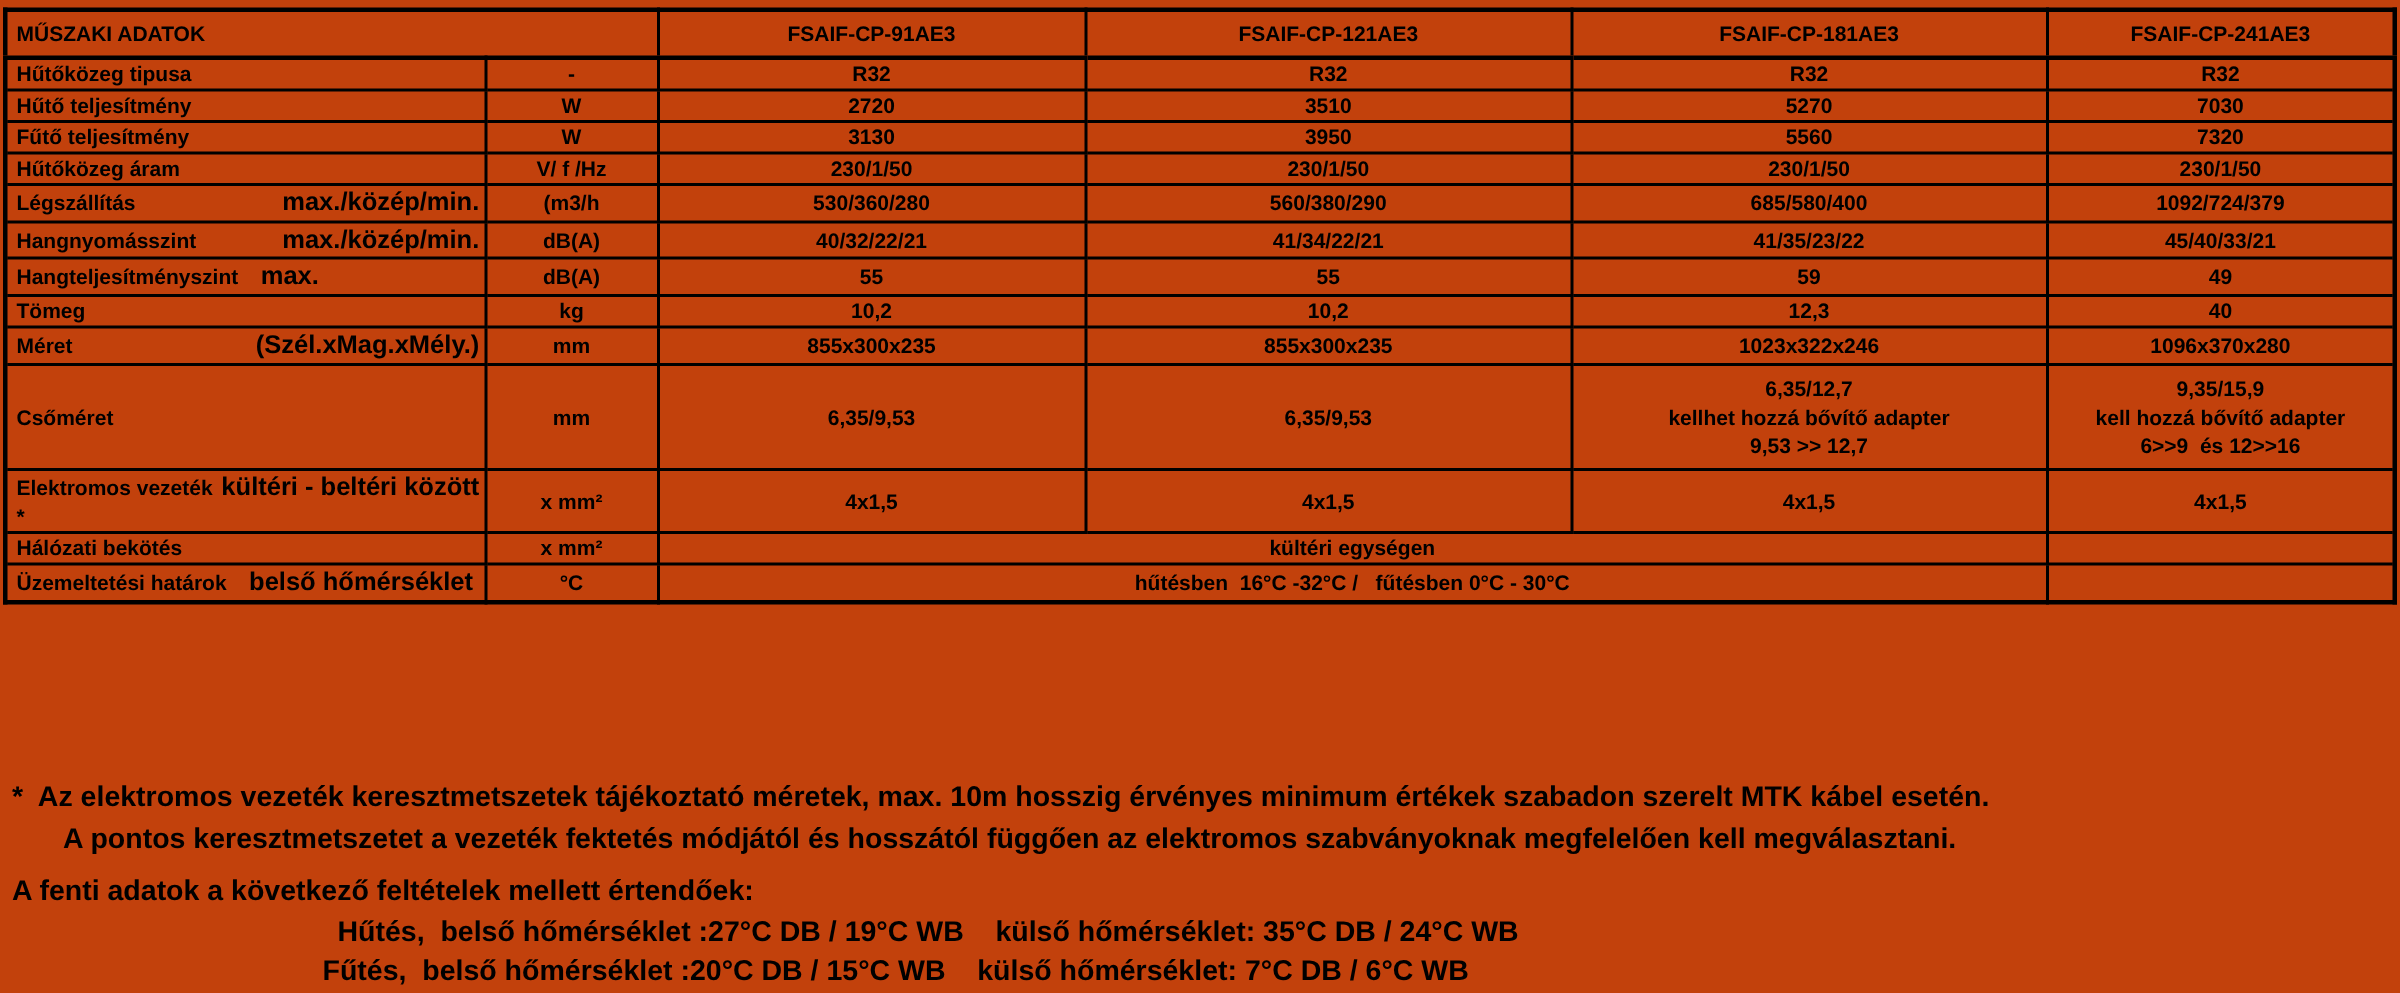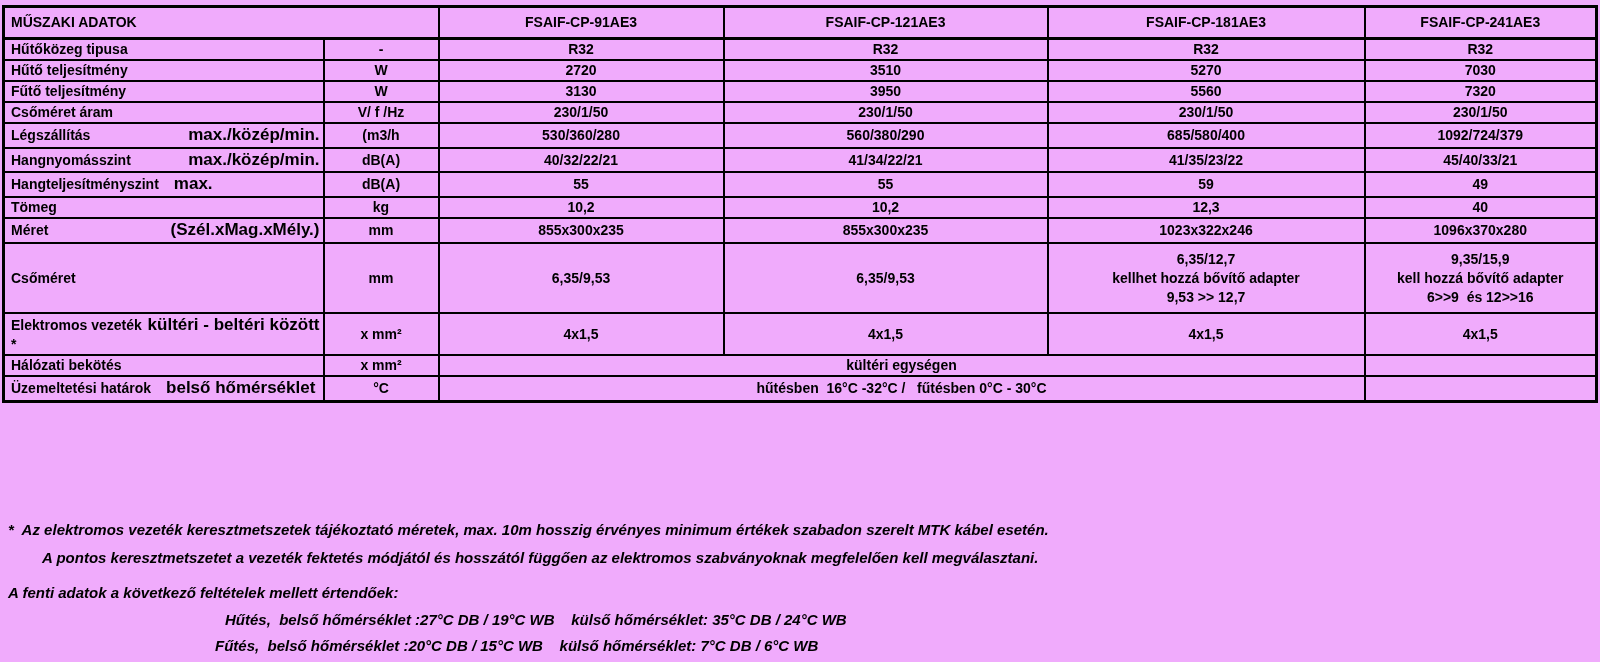--- a/index.html
+++ b/index.html
@@ -5,21 +5,21 @@
   * { box-sizing: border-box; margin: 0; padding: 0; }
   html, body { background: #ffffff; }
   body {
     width: 1600px; height: 662px;
     font-family: "Liberation Sans", "DejaVu Sans", sans-serif;
     font-weight: bold;
     color: #000000;
     position: relative;
     overflow: hidden;
   }
-  .sheet { position: relative; width: 1600px; height: 662px; background: #f0abfc; }
+  .sheet { position: relative; width: 1600px; height: 662px; background: #c2410c; }
 
   table.spec-table {
     position: absolute; left: 2px; top: 5px;
     width: 1593px;
     border-collapse: collapse;
     table-layout: fixed;
     border: 3px solid #000;
     font-size: 14px;
   }
   .spec-table td, .spec-table th {
@@ -43,21 +43,21 @@
     display: flex;
     align-items: baseline;
     width: 100%;
   }
   .sub { font-size: 17px; white-space: nowrap; }
   .sub-right { margin-left: auto; }
   .sub-near { margin-left: 15px; }
   td.unit-cell { font-size: 14px; }
   td.value-cell { white-space: pre-wrap; font-size: 14px; border-radius: 11px; }
 
-  .fn-line { position: absolute; font-size: 15px; white-space: pre-wrap; font-style: italic; }
+  .fn-line { position: absolute; font-size: 19px; white-space: pre-wrap; }
   .fn-1 { left: 8px;  top: 521px; }
   .fn-2 { left: 42px; top: 549px; }
   .fn-heading { left: 8px; top: 584px; }
   .cond-1 { left: 225px; top: 611px; text-align: right; }
   .cond-2 { left: 215px; top: 637px; }
 </style>
 </head>
 <body>
 
 <div class="sheet">
@@ -113,21 +113,21 @@
           </td>
           <td class="unit-cell">W</td>
           <td class="value-cell">3130</td>
           <td class="value-cell">3950</td>
           <td class="value-cell">5560</td>
           <td class="value-cell">7320</td>
         </tr>
         <tr>
           <td class="label-cell">
             <div class="cellflex">
-              <span class="lbl">Csőméret áram</span>
+              <span class="lbl">Hűtőközeg áram</span>
             </div>
           </td>
           <td class="unit-cell">V/ f /Hz</td>
           <td class="value-cell">230/1/50</td>
           <td class="value-cell">230/1/50</td>
           <td class="value-cell">230/1/50</td>
           <td class="value-cell">230/1/50</td>
         </tr>
         <tr>
           <td class="label-cell">

